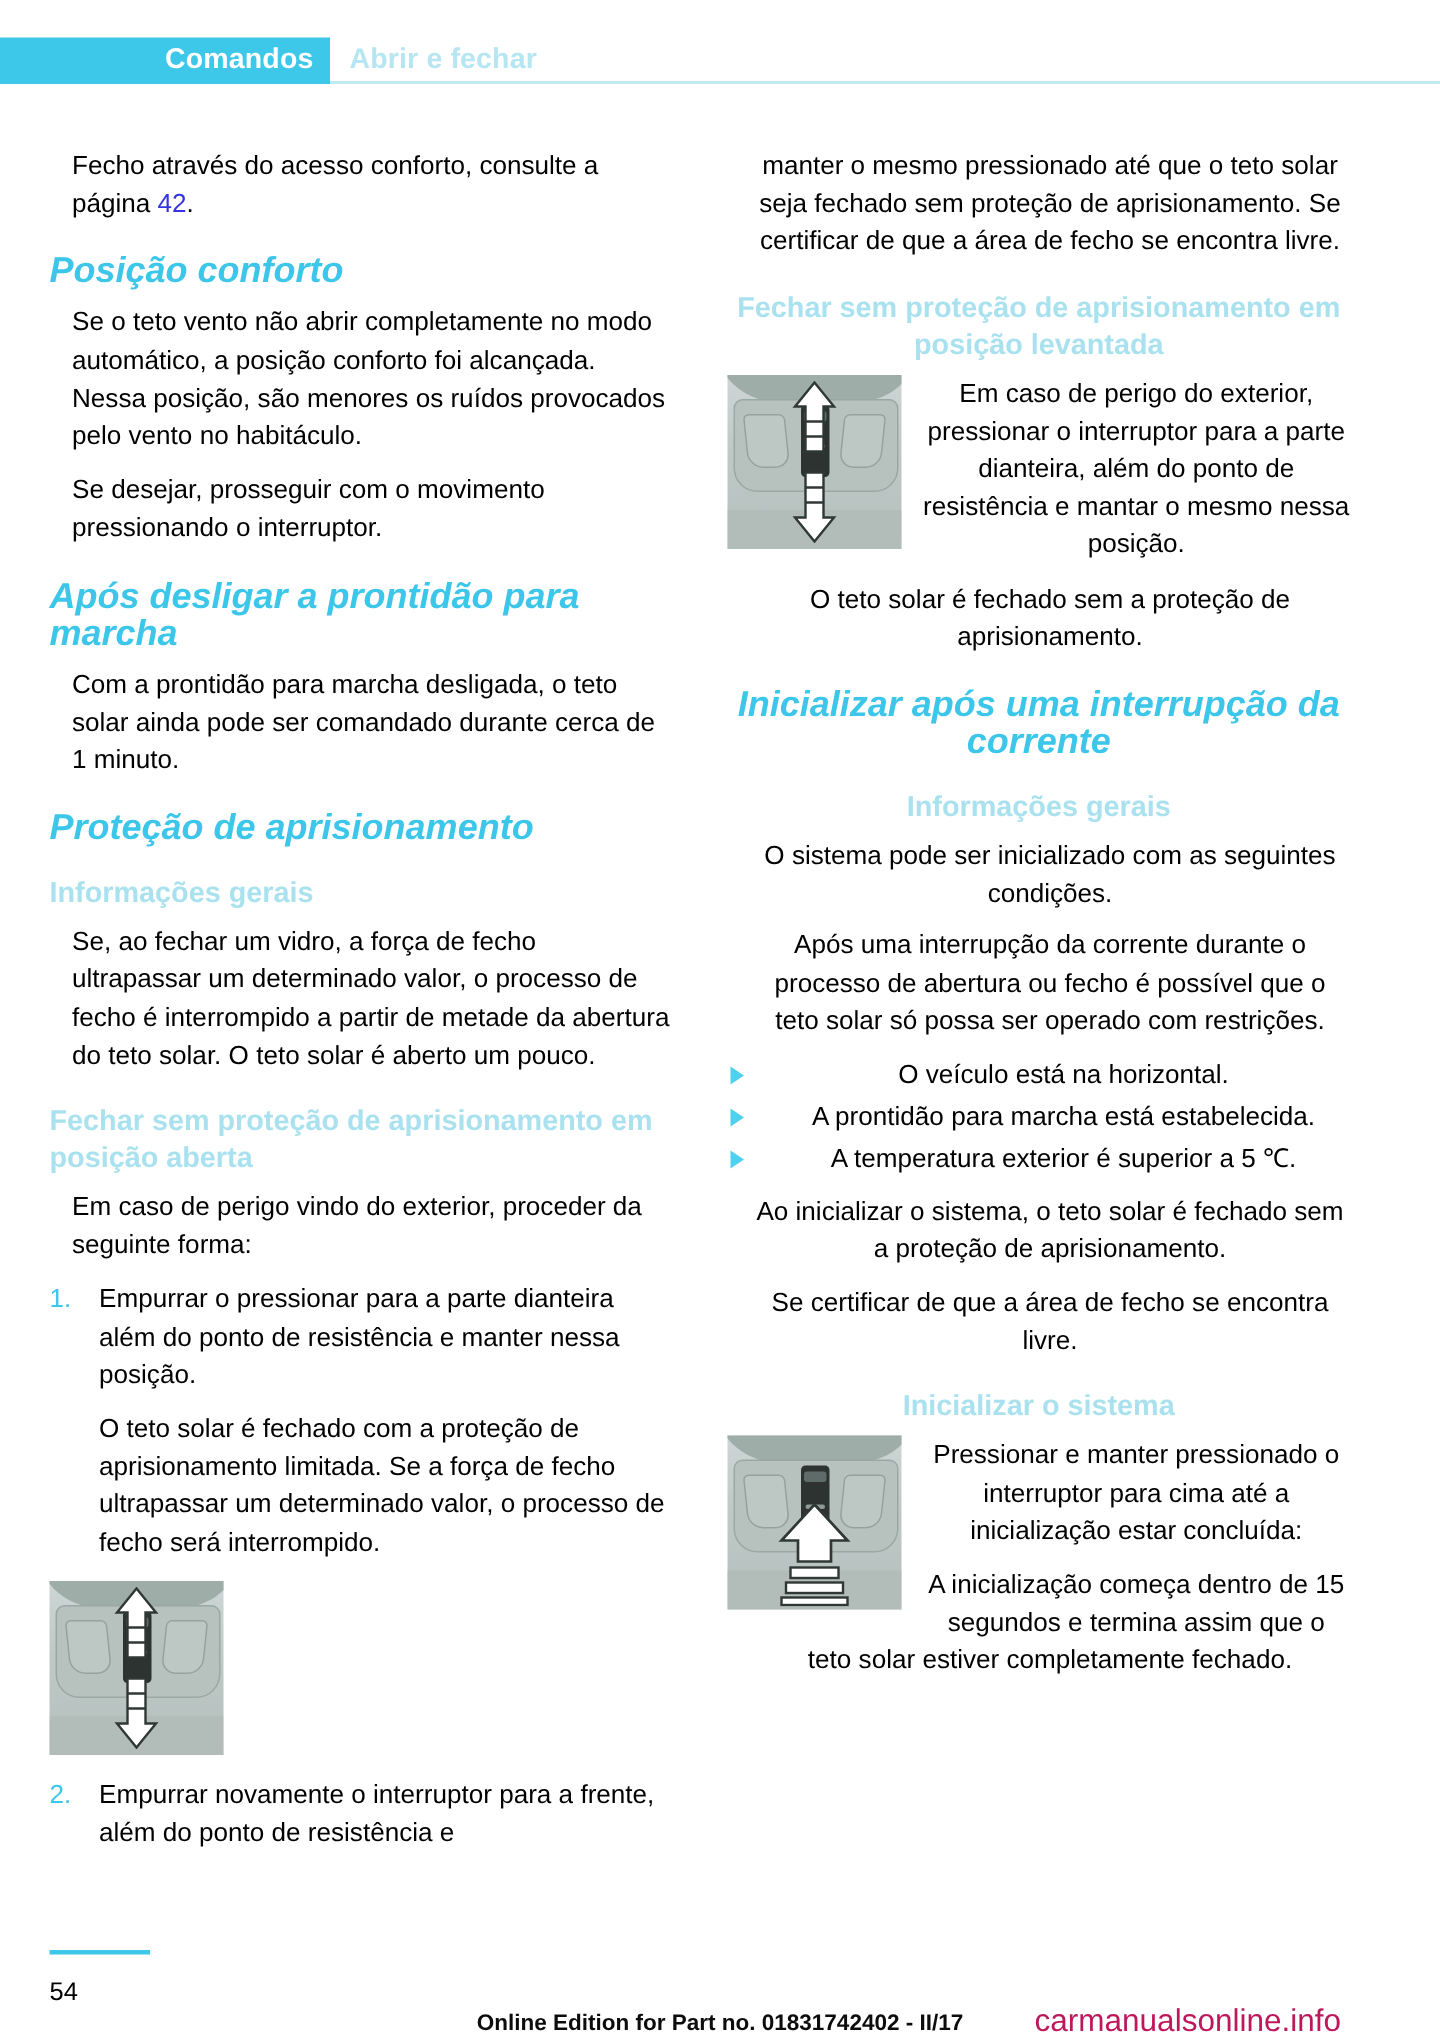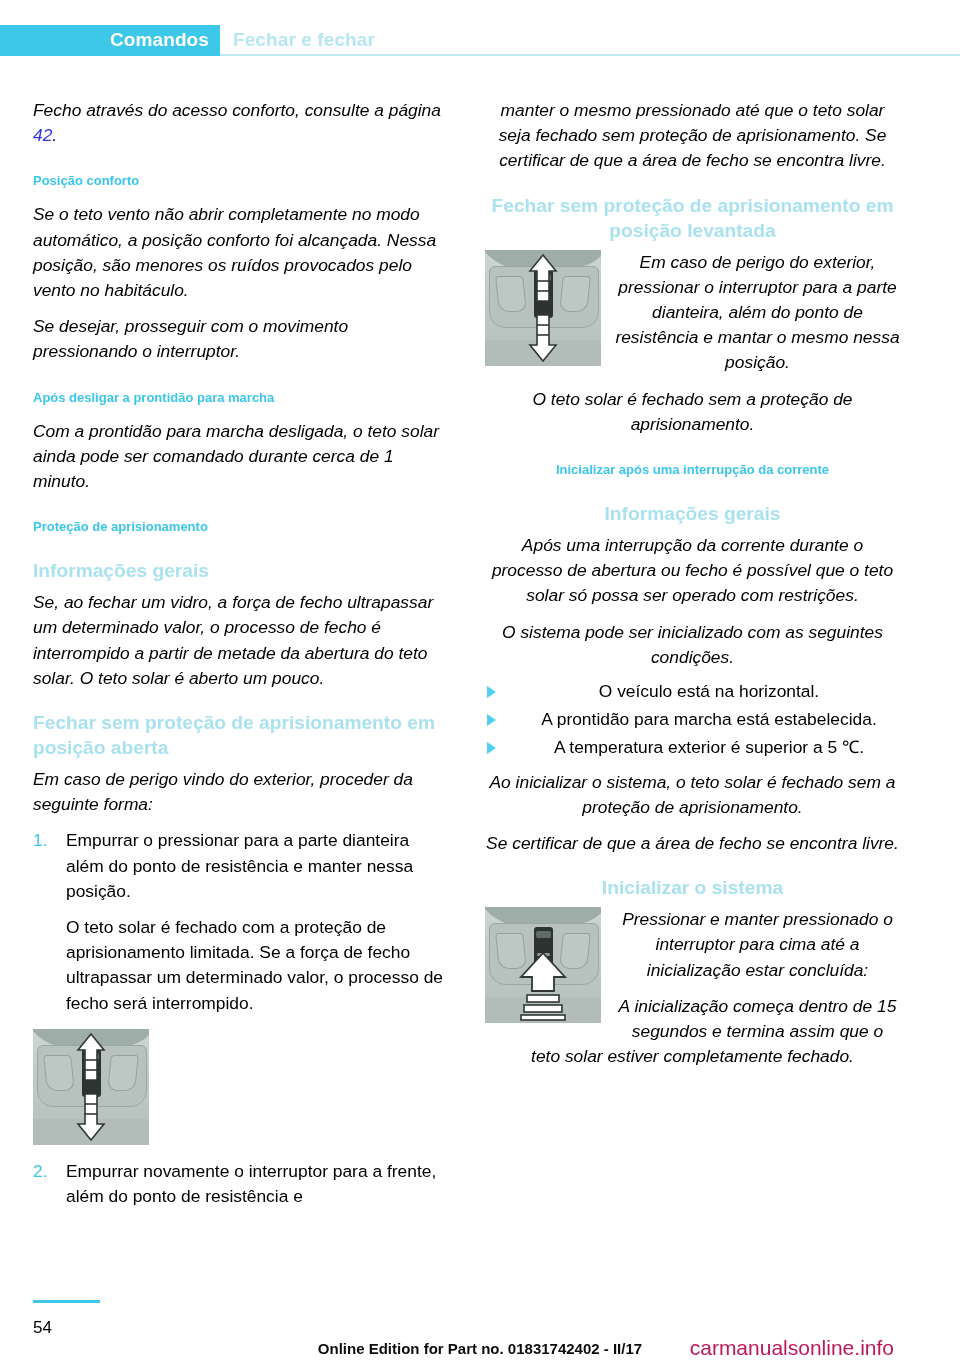--- a/index.html
+++ b/index.html
@@ -73,34 +73,34 @@
   .col {
     position: absolute;
     top: 0;
     width: 415px;
   }
   .col-left  { left: 33px; }
   .col-right { left: 485px; text-align: center; }
 
   
   p.body {
-    margin: 0 0 11px 0;
+    margin: 0 0 11px 15px;
     font-size: 17.4px;
     line-height: 25.2px;
     color: #000000;
-    font-style: italic;
   }
   p.body.tight { margin-bottom: 9px; }
 
   h2.sec {
     margin: 20px 0 9px 0;
-    font-size: 13px;
+    font-size: 24px;
     line-height: 25px;
     font-weight: bold;
     color: #3cc6e9;
+    font-style: italic;
   }
 
   h3.sub {
     margin: 19px 0 7px 0;
     font-size: 19.2px;
     line-height: 25px;
     font-weight: bold;
     color: #a9e2ee;
   }
 
@@ -266,21 +266,21 @@
   }
   .clear { clear: both; }
 </style>
 </head>
 <body>
 
 <div class="page-header">
   <div class="header-tab-active">
     <span class="header-tab-active-label">Comandos</span>
   </div>
-  <div class="header-tab-inactive">Fechar e fechar</div>
+  <div class="header-tab-inactive">Abrir e fechar</div>
   <div class="header-rule"></div>
 </div>
 
 <div class="content">
 
   <div class="col col-left">
 
     <p class="body"><span>Fecho através do acesso conforto, consulte a página </span><span class="pageref">42</span><span>.</span></p>
 
     <h2 class="sec">Posição conforto</h2>
@@ -365,22 +365,22 @@
       </svg>
     </div>
 
     <p class="body">Em caso de perigo do exterior, pressionar o interruptor para a parte dianteira, além do ponto de resistência e mantar o mesmo nessa posição.</p>
     <div class="clear"></div>
     <p class="body">O teto solar é fechado sem a proteção de aprisionamento.</p>
 
     <h2 class="sec">Inicializar após uma interrupção da corrente</h2>
 
     <h3 class="sub">Informações gerais</h3>
+    <p class="body tight">O sistema pode ser inicializado com as seguintes condições.</p>
     <p class="body">Após uma interrupção da corrente durante o processo de abertura ou fecho é possível que o teto solar só possa ser operado com restrições.</p>
-    <p class="body tight">O sistema pode ser inicializado com as seguintes condições.</p>
 
     <ul class="tri">
       <li>
         <span class="tri-mark"></span>
         <span>O veículo está na horizontal.</span>
       </li>
       <li>
         <span class="tri-mark"></span>
         <span>A prontidão para marcha está estabelecida.</span>
       </li>

